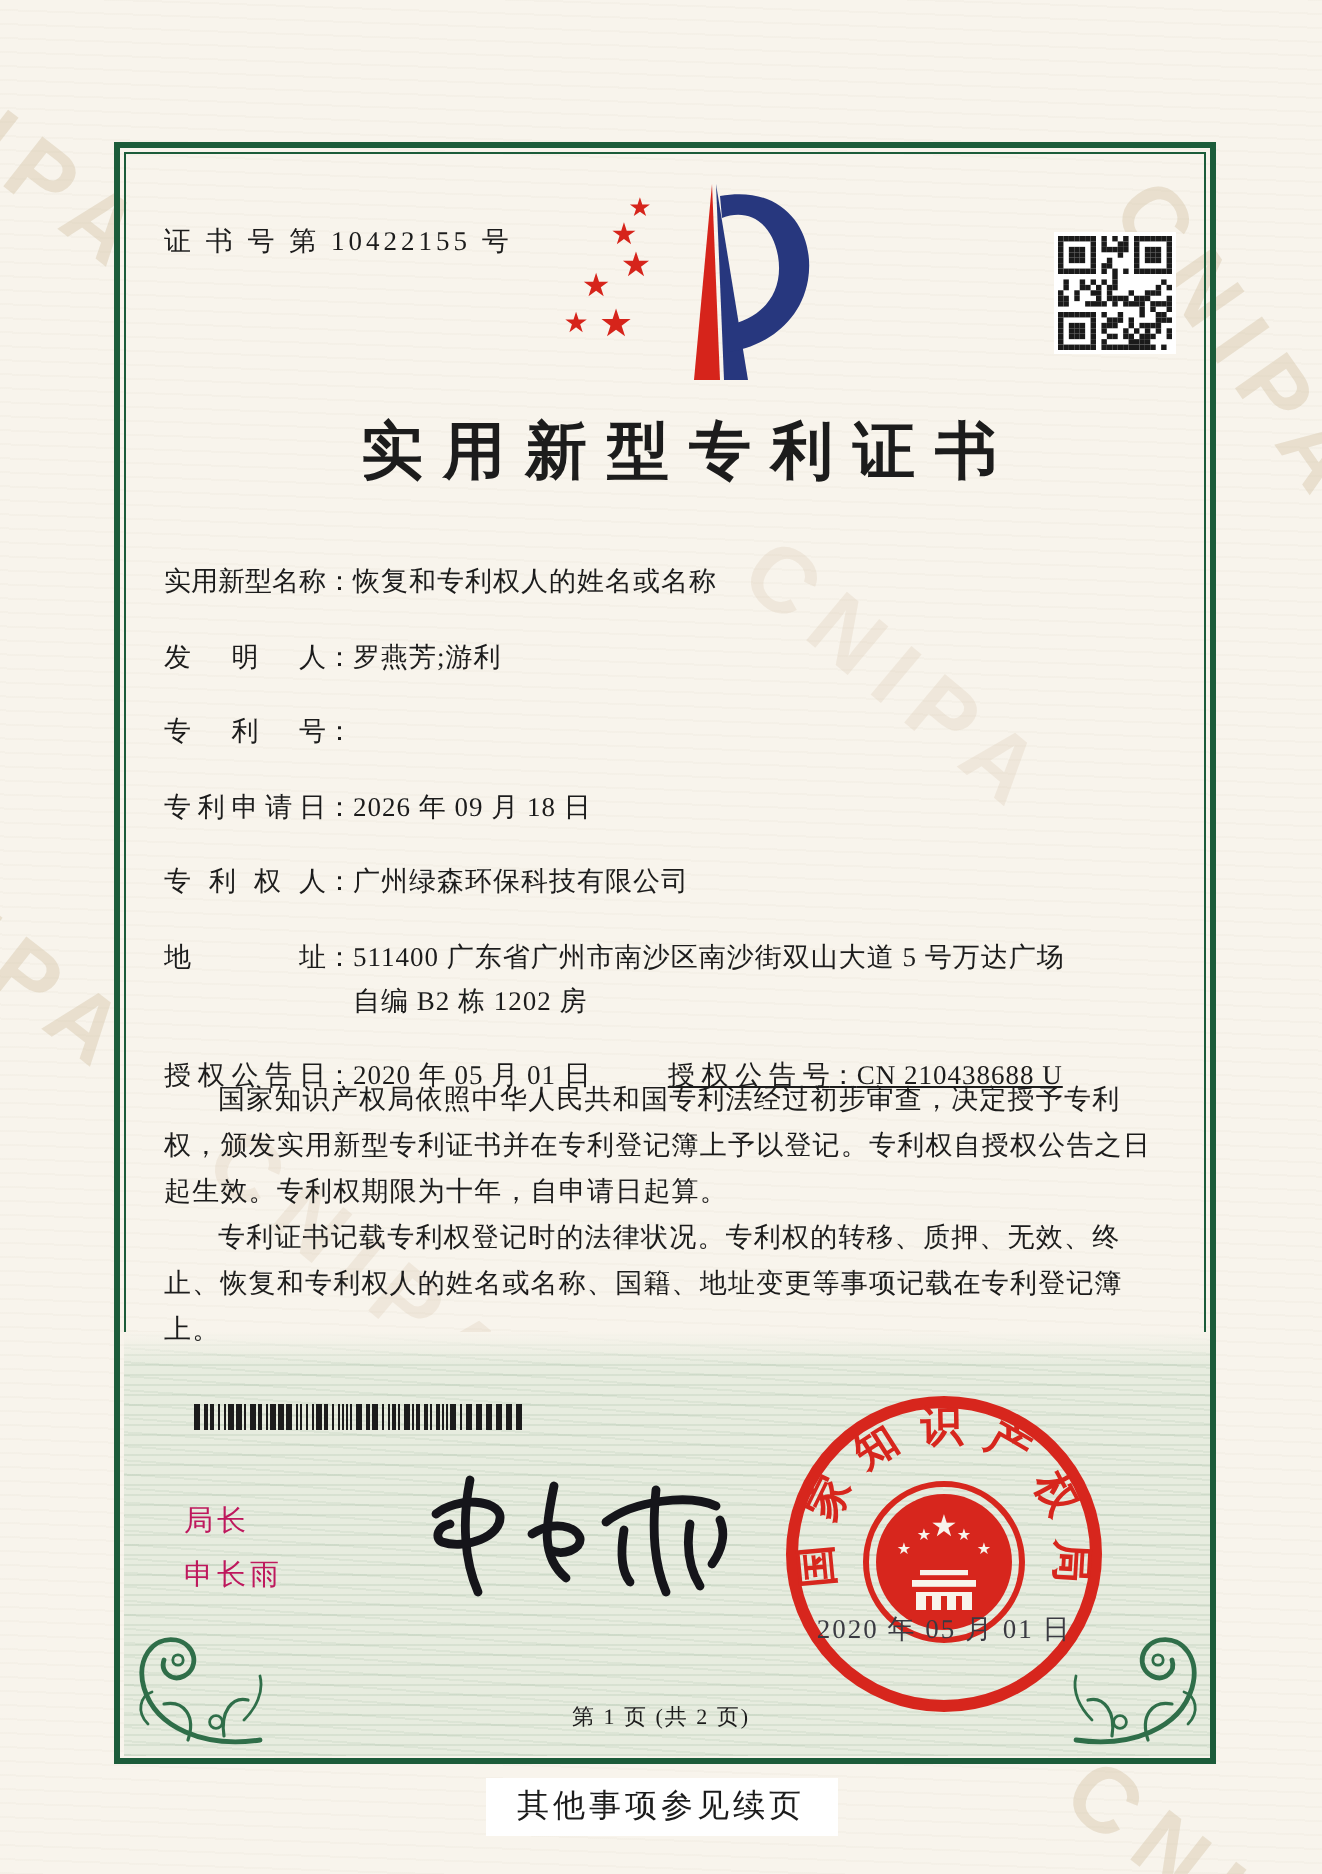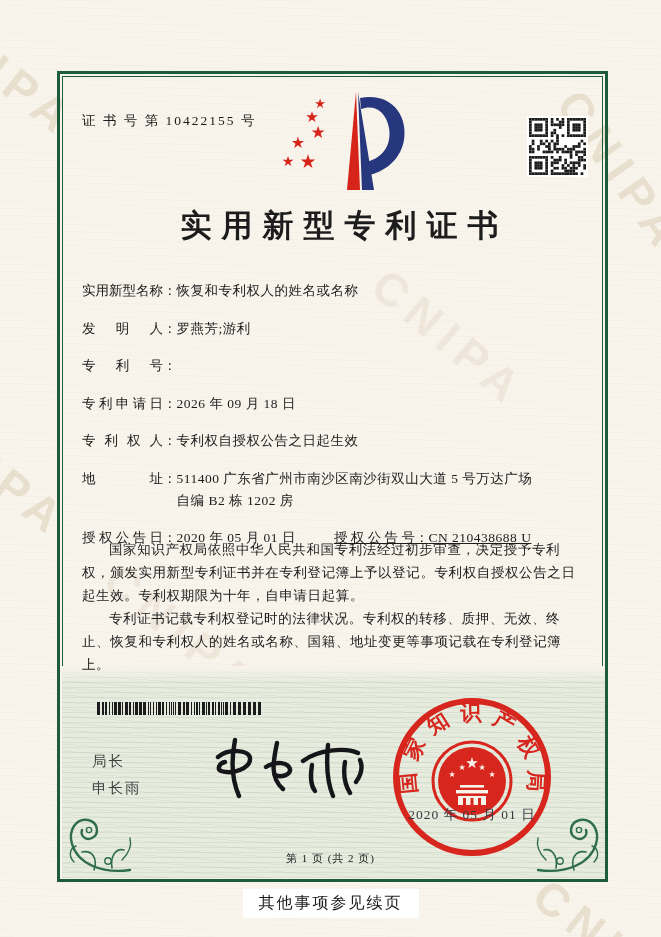--- a/index.html
+++ b/index.html
@@ -34,21 +34,21 @@
   .frow{display:flex;margin-bottom:15.5px;line-height:22px;}
   .flabel{display:inline-block;width:81px;text-align:justify;text-align-last:justify;flex:0 0 81px;}
   .fcolon{flex:0 0 auto;}
   .fvalue{letter-spacing:.5px;}
   .frow2{display:flex;line-height:22px;}
   .pair{display:flex;}
   .legal{position:absolute;left:82px;top:538px;width:506px;font-size:13.5px;line-height:23px;}
   .legal p{margin:0;text-indent:2em;letter-spacing:.6px;}
   .barcode{position:absolute;left:95px;top:702px;width:172px;height:13px;}
   .director{position:absolute;left:92px;top:748px;font-family:"Liberation Sans","DejaVu Sans",sans-serif;
-    font-size:14.5px;line-height:27px;letter-spacing:2px;color:#404040;}
+    font-size:14.5px;line-height:27px;letter-spacing:2px;color:#be185d;}
   .signature{position:absolute;left:205px;top:730px;width:170px;height:80px;}
   .seal{position:absolute;left:388px;top:691px;width:168px;height:172px;}
   .seal-date{position:absolute;left:388px;top:806px;width:168px;text-align:center;
     font-size:13.5px;color:#3a3a42;letter-spacing:1px;z-index:5;}
   .page-info{position:absolute;left:0;top:851px;width:661px;text-align:center;font-size:11px;letter-spacing:1px;}
   .cont-tab{position:absolute;left:50%;transform:translateX(-50%);top:889px;
     background:#ffffff;padding:4px 16px;font-size:16px;letter-spacing:2px;}
   .ornament{position:absolute;width:72px;height:76px;}
   .orn-left{left:64px;top:800px;}
   .orn-right{left:532px;top:800px;transform:scaleX(-1);}
@@ -352,21 +352,21 @@
       <span class="fcolon">：</span>
   </div>
   <div class="frow">
     <span class="flabel">专利申请日</span>
       <span class="fcolon">：</span>
       <span class="fvalue">2026 年 09 月 18 日</span>
   </div>
   <div class="frow">
     <span class="flabel">专利权人</span>
       <span class="fcolon">：</span>
-      <span class="fvalue">专利权自授权公告之日起生效</span>
+      <span class="fvalue">广州绿森环保科技有限公司</span>
   </div>
   <div class="frow">
     <span class="flabel">地址</span>
       <span class="fcolon">：</span>
     <span class="fvalue"><span>511400 广东省广州市南沙区南沙街双山大道 5 号万达广场</span><br>
       <span>自编 B2 栋 1202 房</span></span>
   </div>
   <div class="frow2">
     <span class="pair">
       <span class="flabel">授权公告日</span>

